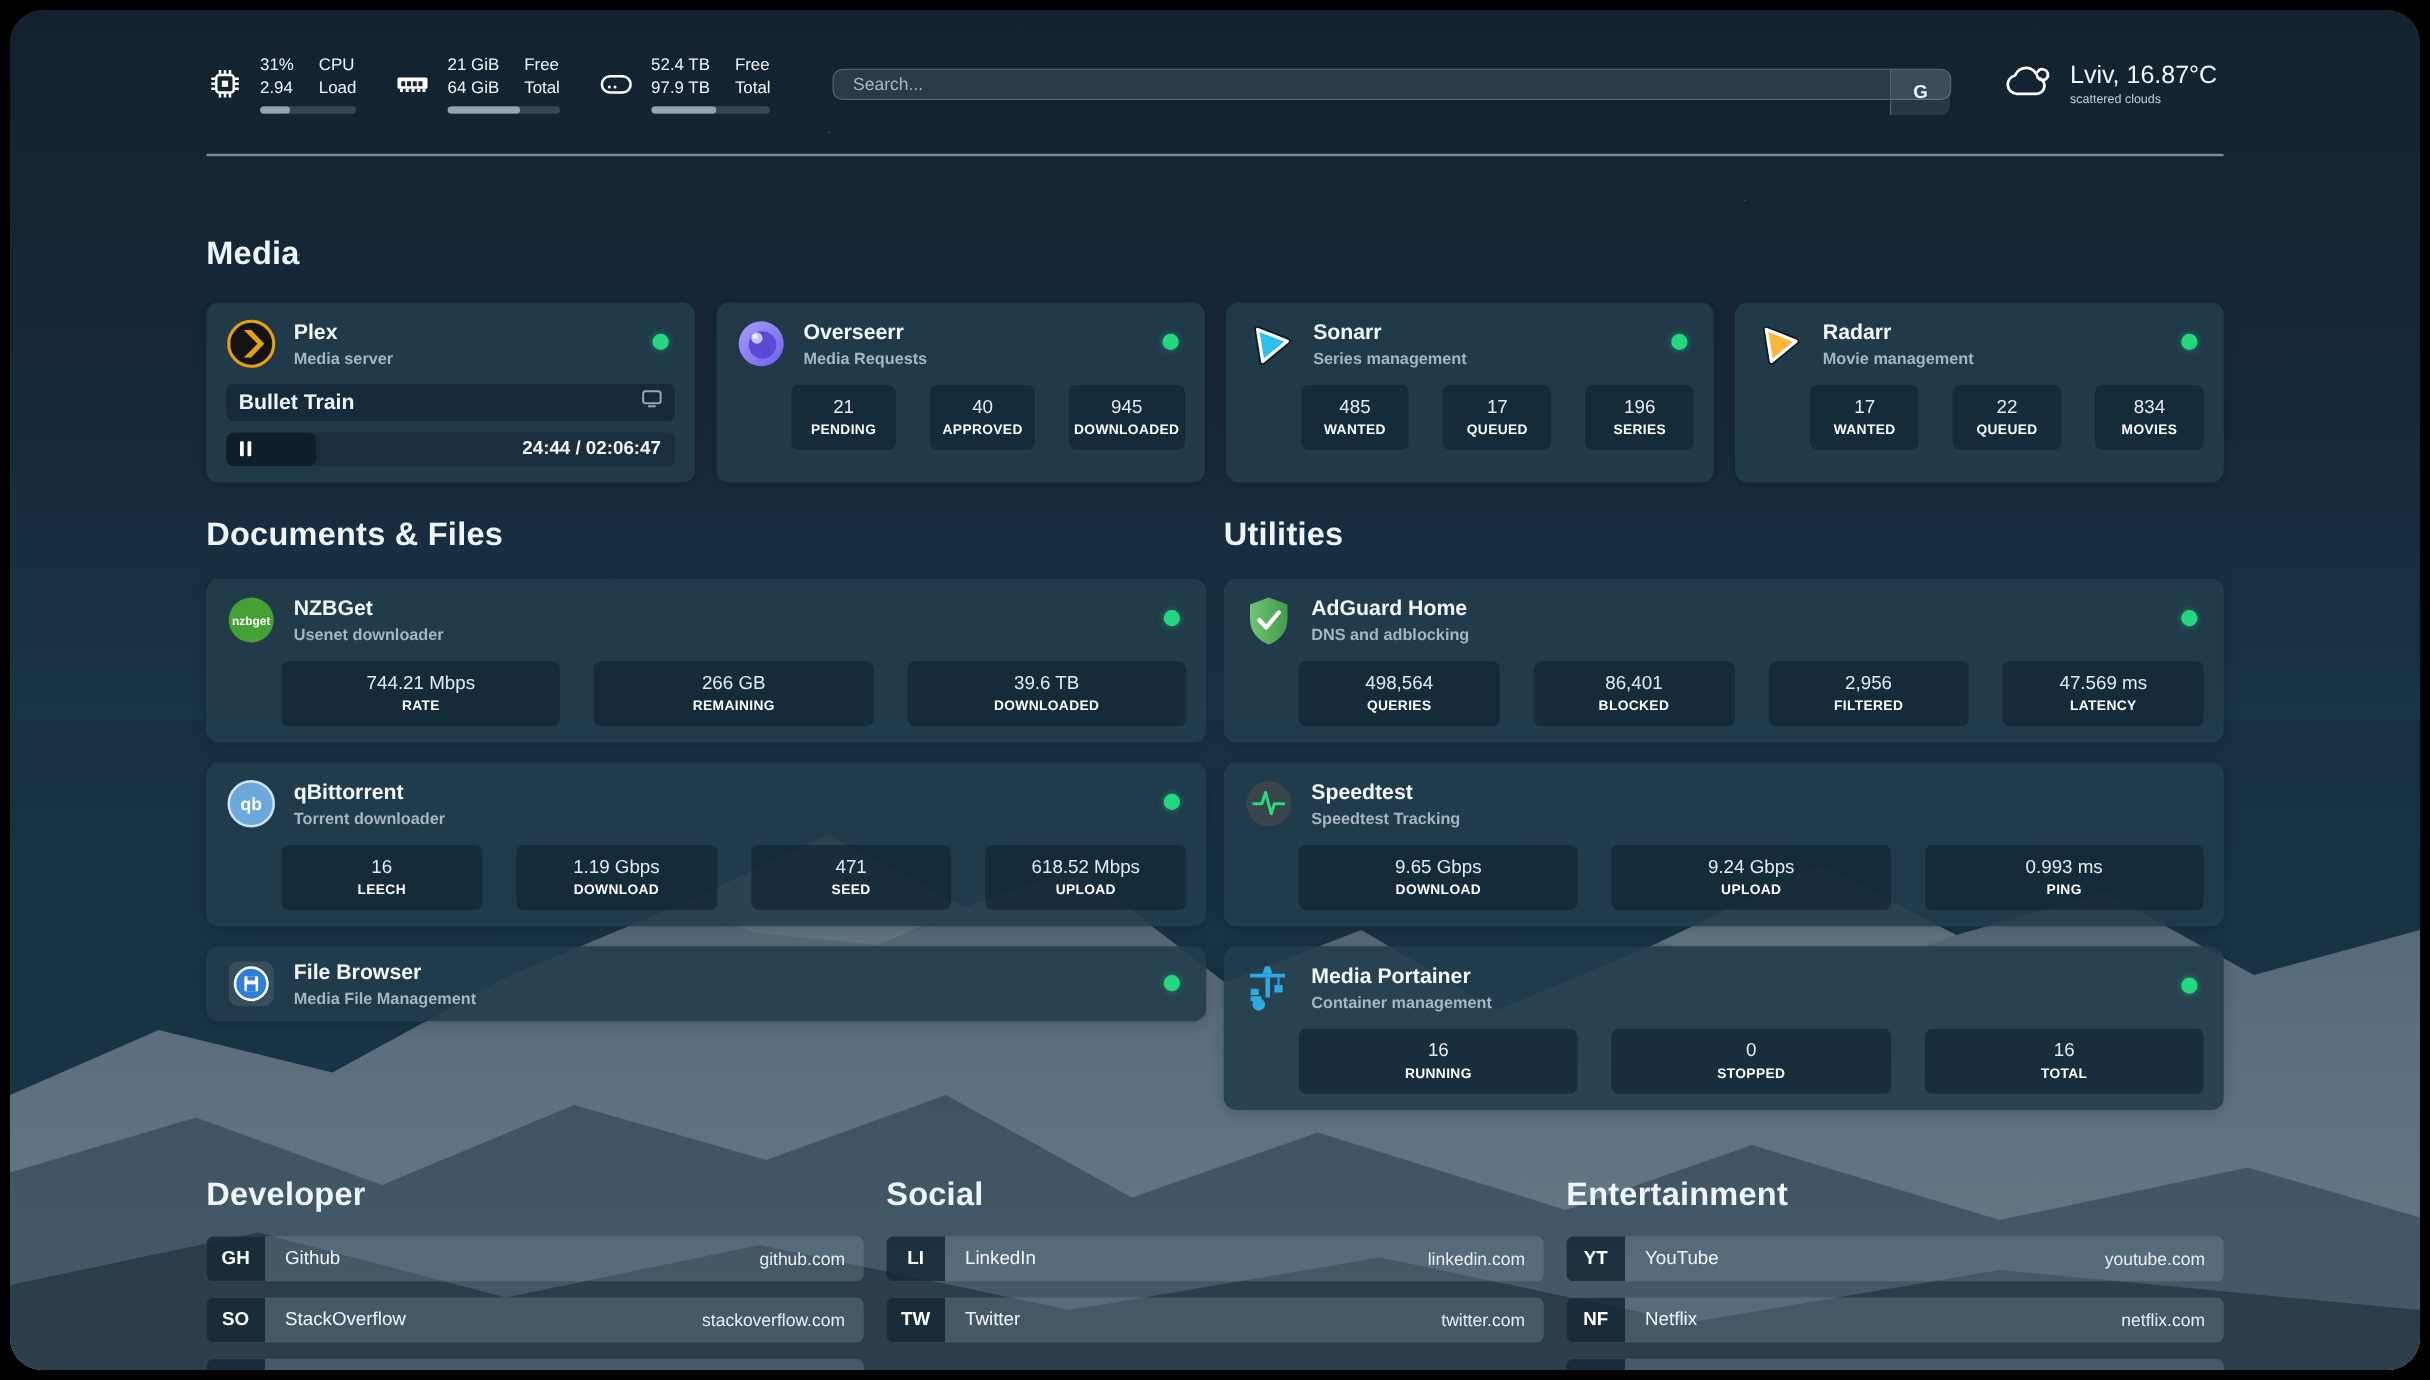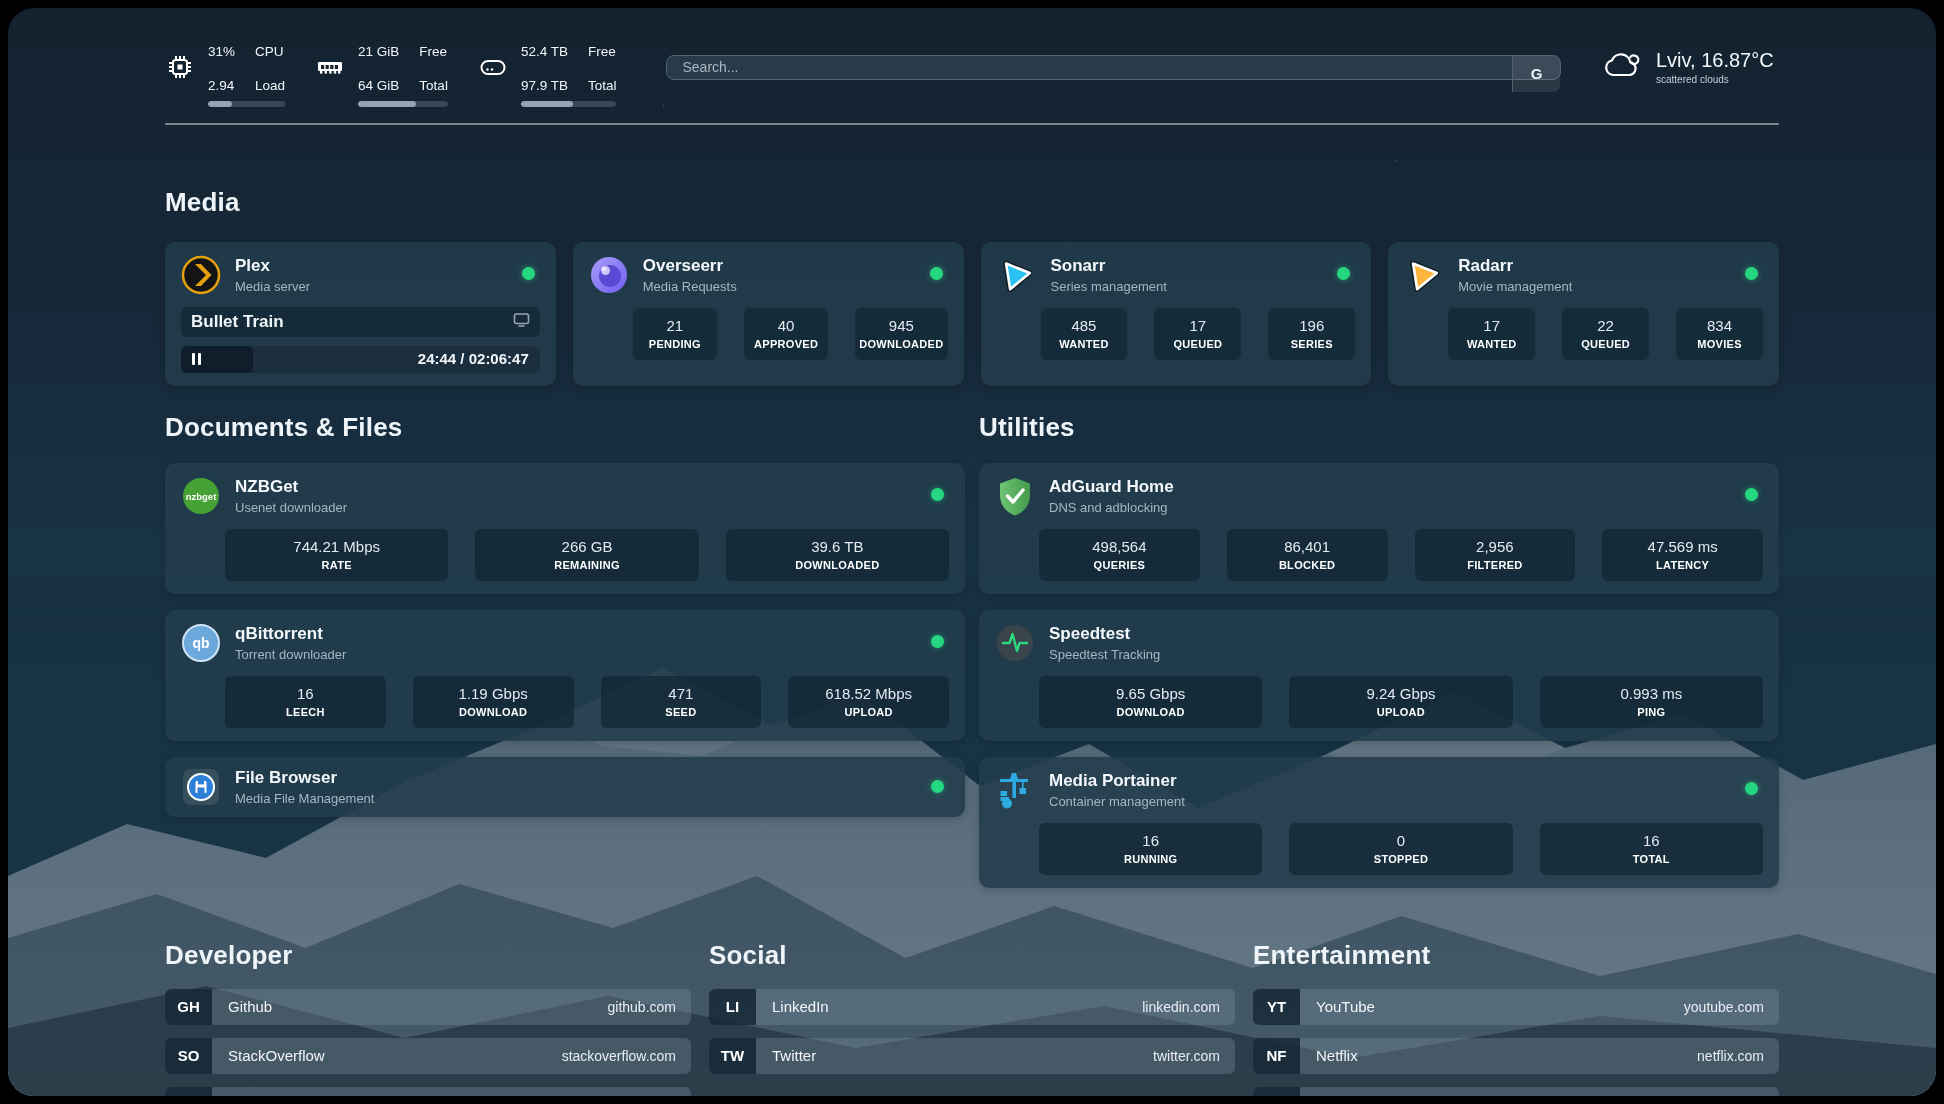--- a/index.html
+++ b/index.html
@@ -21,21 +21,21 @@
   .tint { position:absolute; left:0; right:0; bottom:0; height:520px;
           background:linear-gradient(180deg, rgba(21,45,61,.55), rgba(17,35,49,.3)); }
 
   .content { position:relative; width:1614px; margin:0 auto; color:#eef4f7; }
 
   
   .topbar { margin-top:30px; height:58px; display:flex; align-items:center; }
   .stat { display:flex; align-items:center; gap:13px; margin-right:30px; }
   .stat-icon { width:30px; display:flex; justify-content:center; }
   .stat-cols { display:flex; gap:20px; }
-  .stat-col div { font-size:13.5px; line-height:18px; color:#f2f6f9; white-space:nowrap;margin-top:16px; }
+  .stat-col div { font-size:13.5px; line-height:18px; color:#f2f6f9; white-space:nowrap; }
   .stat-bar { margin-top:6px; height:6px; width:100%; background:rgba(255,255,255,.16); border-radius:3px; overflow:hidden; }
   .stat-bar-fill { height:100%; background:#96a4b0; border-radius:3px; }
 
   .searchwrap { flex:1; position:relative; height:25px; margin:0 42px 0 20px; }
   .search-input { width:100%; height:100%; background:rgba(43,61,75,.92); border:1px solid #51636f;
       border-radius:8px; padding:0 60px 0 15px; color:#e2eaf0; font-size:14px; outline:none;
       font-family:"Liberation Sans",sans-serif; }
   .search-input::placeholder { color:#a8b7c1; }
   .g-btn { position:absolute; right:1px; top:1px; height:36px; width:48px; border:none; cursor:pointer;
       background:rgba(255,255,255,.09); border-left:1px solid #51636f; border-radius:0 7px 7px 0;
@@ -50,21 +50,21 @@
   
   .section-title { font-size:26px; font-weight:600; color:#eef4f7; letter-spacing:.2px; }
   .media-title { margin-top:62px; margin-bottom:24px; }
 
   .media-grid { display:grid; grid-template-columns:repeat(4,1fr); gap:17px; }
   .card { position:relative; background:rgba(34,60,76,.88); border-radius:10px; padding:13px 16px;
           box-shadow:0 2px 10px rgba(0,0,0,.18); cursor:pointer; }
   .card-header { display:flex; align-items:center; gap:14px; }
   .app-icon { width:40px; height:40px; flex:0 0 40px; display:flex; align-items:center; justify-content:center; }
   .app-name { font-size:17px; font-weight:700; color:#f4f8fa; }
-  .app-sub { font-size:13px; color:#a4b6c2; margin-top:3px; }
+  .app-sub { font-size:13px; color:#a4b6c2; margin-top:3px;font-weight:bold; }
   .status-dot { position:absolute; top:25px; right:21px; width:13px; height:13px; border-radius:50%;
                 background:#23d880; box-shadow:0 0 6px rgba(35,216,128,.5); }
   .dot-center { top:50%; margin-top:-7px; }
 
   .tiles { display:flex; gap:27px; margin-top:13px;padding-left:44px; }
   .tile { flex:1; background:rgba(13,33,47,.6); border-radius:6px; text-align:center; padding:9px 4px 10px; }
   .tile-value { font-size:15px; color:#e3ebf0; }
   .tile-label { font-size:11px; font-weight:700; color:#fff; margin-top:4px; letter-spacing:.3px; }
 
   

